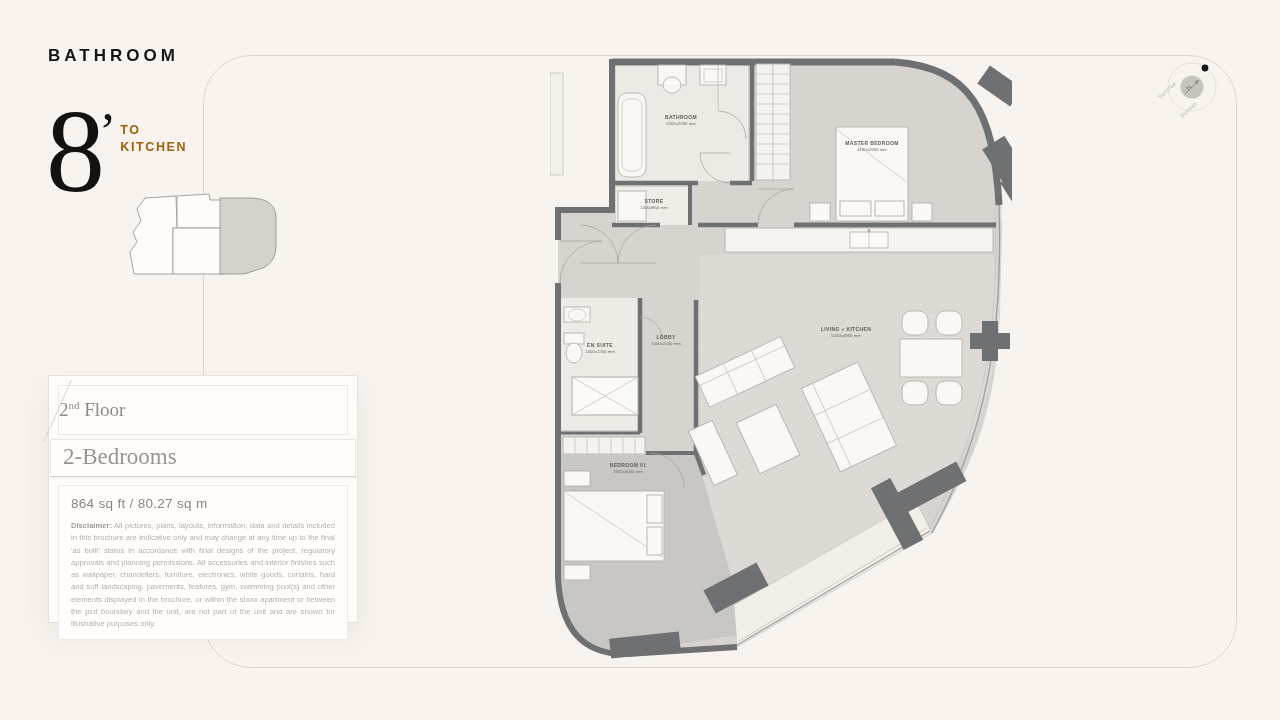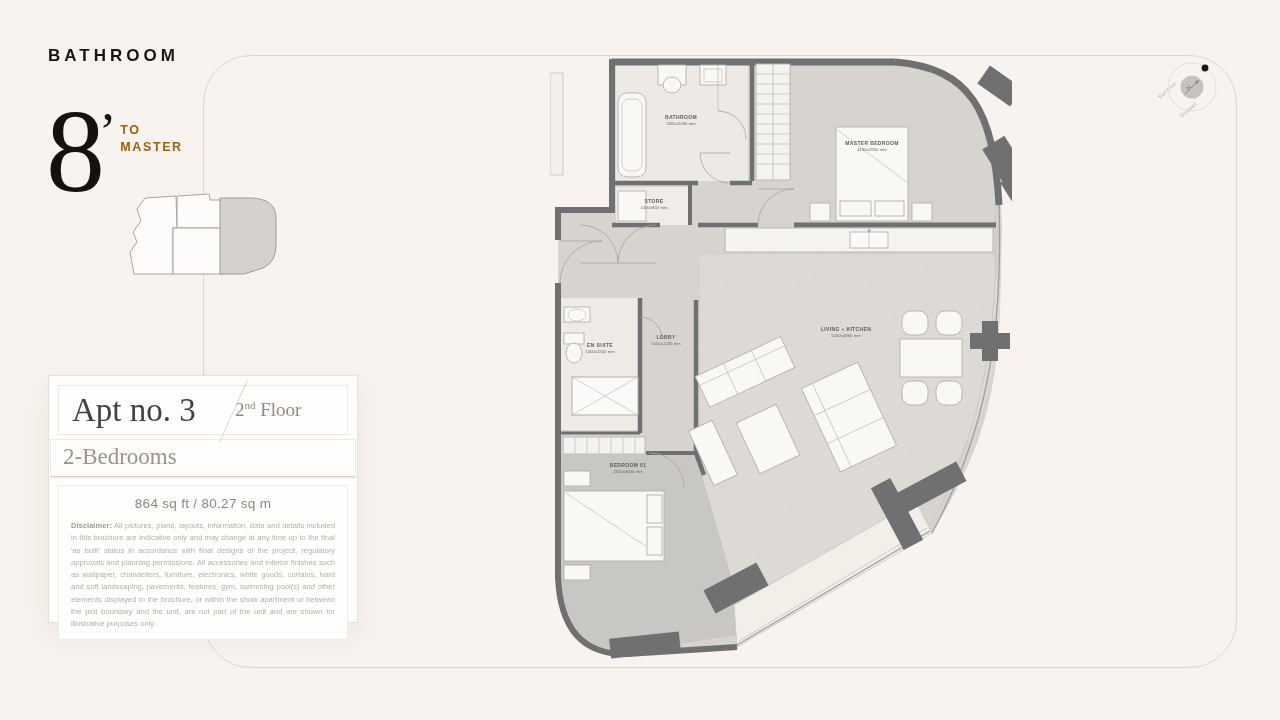--- a/index.html
+++ b/index.html
@@ -31,21 +31,21 @@
   .floor-badge{width:112px;text-align:center;font-family:"Liberation Serif",serif;
     font-size:19px;color:#8f8a84;position:relative;height:100%;
     display:flex;align-items:center;justify-content:flex-start;}
   .floor-badge::before{content:"";position:absolute;left:-2px;top:-6px;height:62px;
     width:1px;background:#d9d2cb;transform:skewX(-24deg);}
   .floor-sup{font-size:11px;vertical-align:super;}
   .bedrooms-box{margin:0 1px;border:1px solid #efe9e3;border-bottom:1px solid #d8d0c8;
     box-shadow:0 2px 0 rgba(120,105,90,.07);padding:4px 12px 6px 12px;
     font-family:"Liberation Serif",serif;font-size:23px;color:#9b948c;background:#fffefd;}
   .area-box{margin:8px 9px 0 9px;border:1px solid #f1ebe5;padding:10px 12px 8px 12px;background:#fffefd;}
-  .area-text{font-size:13.5px;color:#8b867f;letter-spacing:.3px;text-align:center;}
+  .area-text{font-size:13.5px;color:#8b867f;letter-spacing:.3px;}
   .disclaimer{margin-top:9px;font-size:7.6px;line-height:1.62;color:#b5afa8;
     text-align:justify;}
   .disclaimer b{color:#a09a93;}
 
   
   .room-name{font-family:"Liberation Sans",sans-serif;font-size:5px;font-weight:bold;
     letter-spacing:.35px;fill:#5f5c57;text-anchor:middle;}
   .room-dim{font-family:"Liberation Sans",sans-serif;font-size:4.3px;
     fill:#6c6963;text-anchor:middle;}
   .furn{fill:#faf8f5;stroke:#b5b1ac;stroke-width:.9;}
@@ -61,21 +61,21 @@
 
 <div class="abs plan-frame"></div>
 
 <div class="abs brand-logo">BATHROOM</div>
 
 <div class="abs eight-logo">
   <span class="eight-numeral">8</span>
   <span class="eight-apos">’</span>
   <span class="eight-words">
     <span>TO</span><br>
-    <span>MASTER</span>
+    <span>KITCHEN</span>
   </span>
 </div>
 
 <svg class="abs" style="left:125px;top:190px;" width="156" height="92" viewBox="0 0 156 92">
   <g fill="#fdfcfa" stroke="#a9a49e" stroke-width="1">
     <path d="M20,8 L51,6 L52,38 L48,38 L48,84 L9,84 L5,62 L12,52 L8,42 L16,31 L12,19 Z"></path>
     <path d="M52,6 L84,4 L85,10 L100,10 L100,38 L52,38 Z"></path>
     <rect x="48" y="38" width="52" height="46"></rect>
   </g>
   <path stroke="#a09b95" stroke-width="1" d="M95,8 L124,8 Q151,8 151,28 L151,56 Q151,72 138,78 L119,84 L95,84 Z" fill="#d5d1cc"></path>
@@ -249,21 +249,20 @@
     <text class="room-name" x="296" y="276">LIVING + KITCHEN</text>
     <text class="room-dim" x="296" y="282">5200x4960 mm</text>
 
     <text class="room-name" x="78" y="412">BEDROOM 01</text>
     <text class="room-dim" x="78" y="418">2920x4000 mm</text>
   </g>
 </svg>
 
 <div class="abs unit-card">
   <div class="card-header">
-    <div class="apt-title">Apt no. 3</div>
     <div class="floor-badge">
       <span>
         <span>2</span><span class="floor-sup">nd</span><span> Floor</span>
       </span>
     </div>
   </div>
   <div class="bedrooms-box">2-Bedrooms</div>
   <div class="area-box">
     <div class="area-text">864 sq ft  /  80.27 sq m</div>
     <div class="disclaimer">

